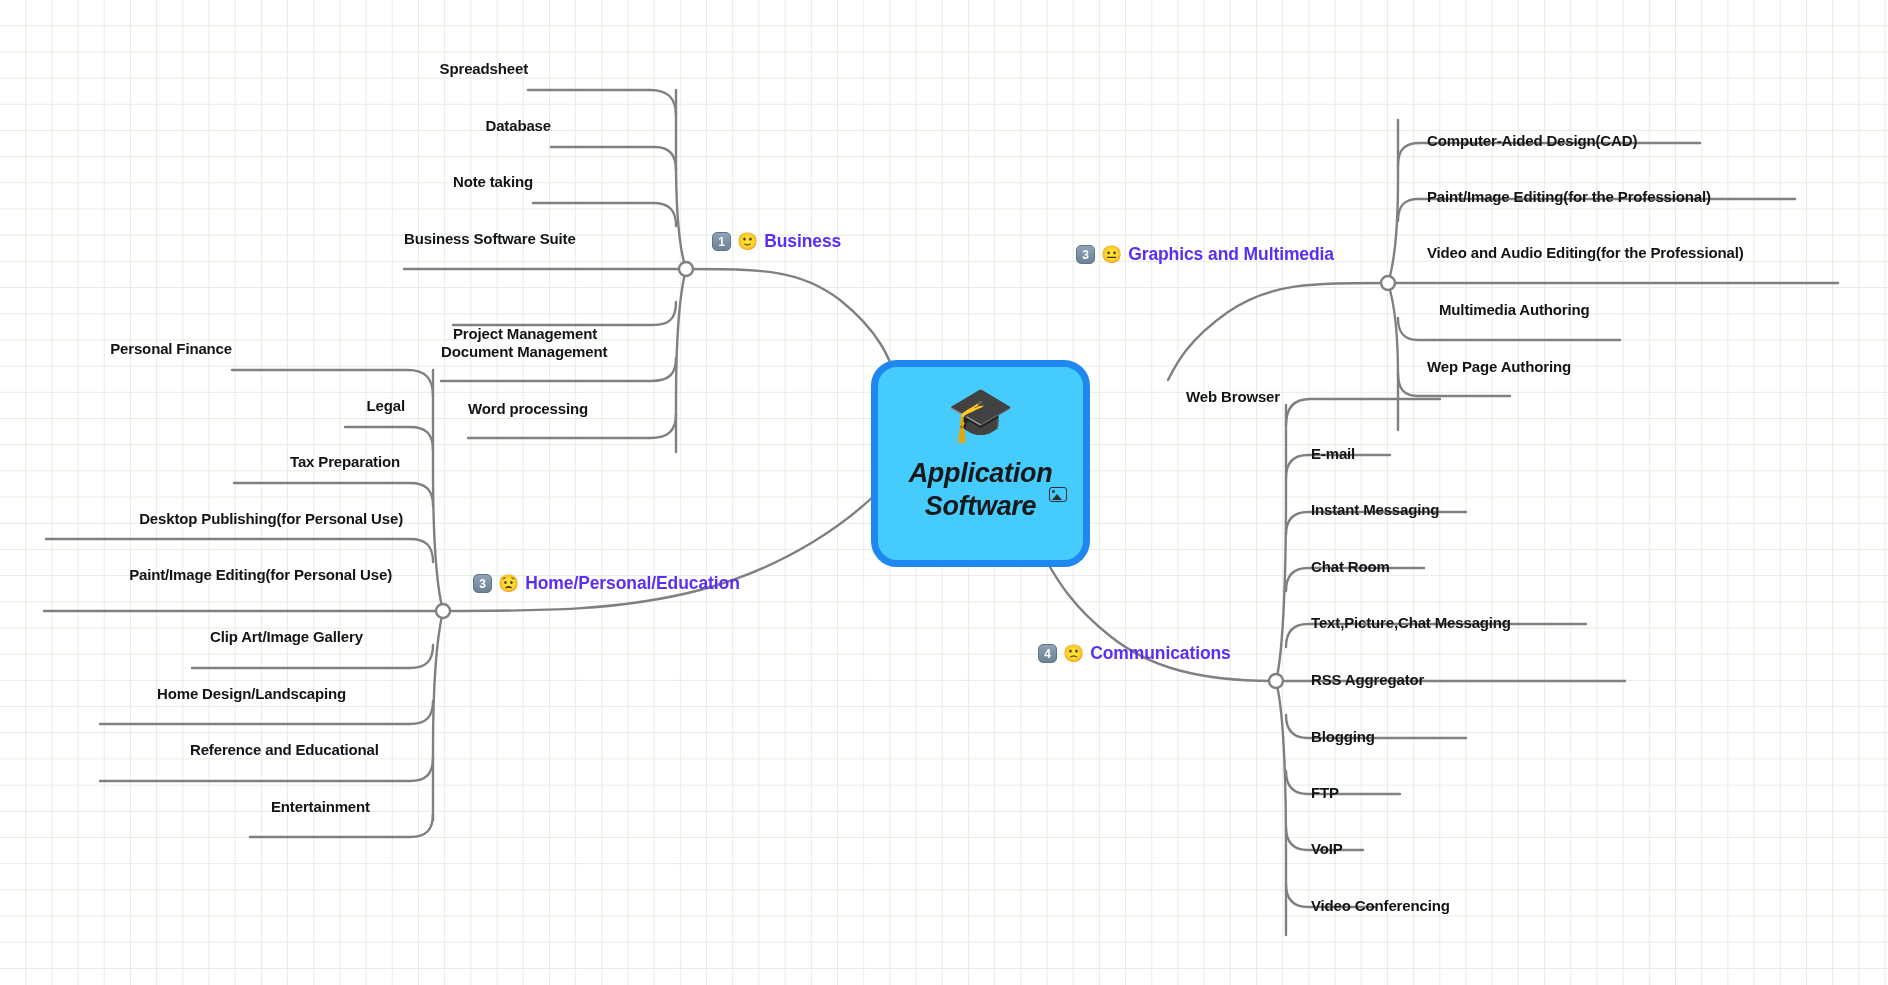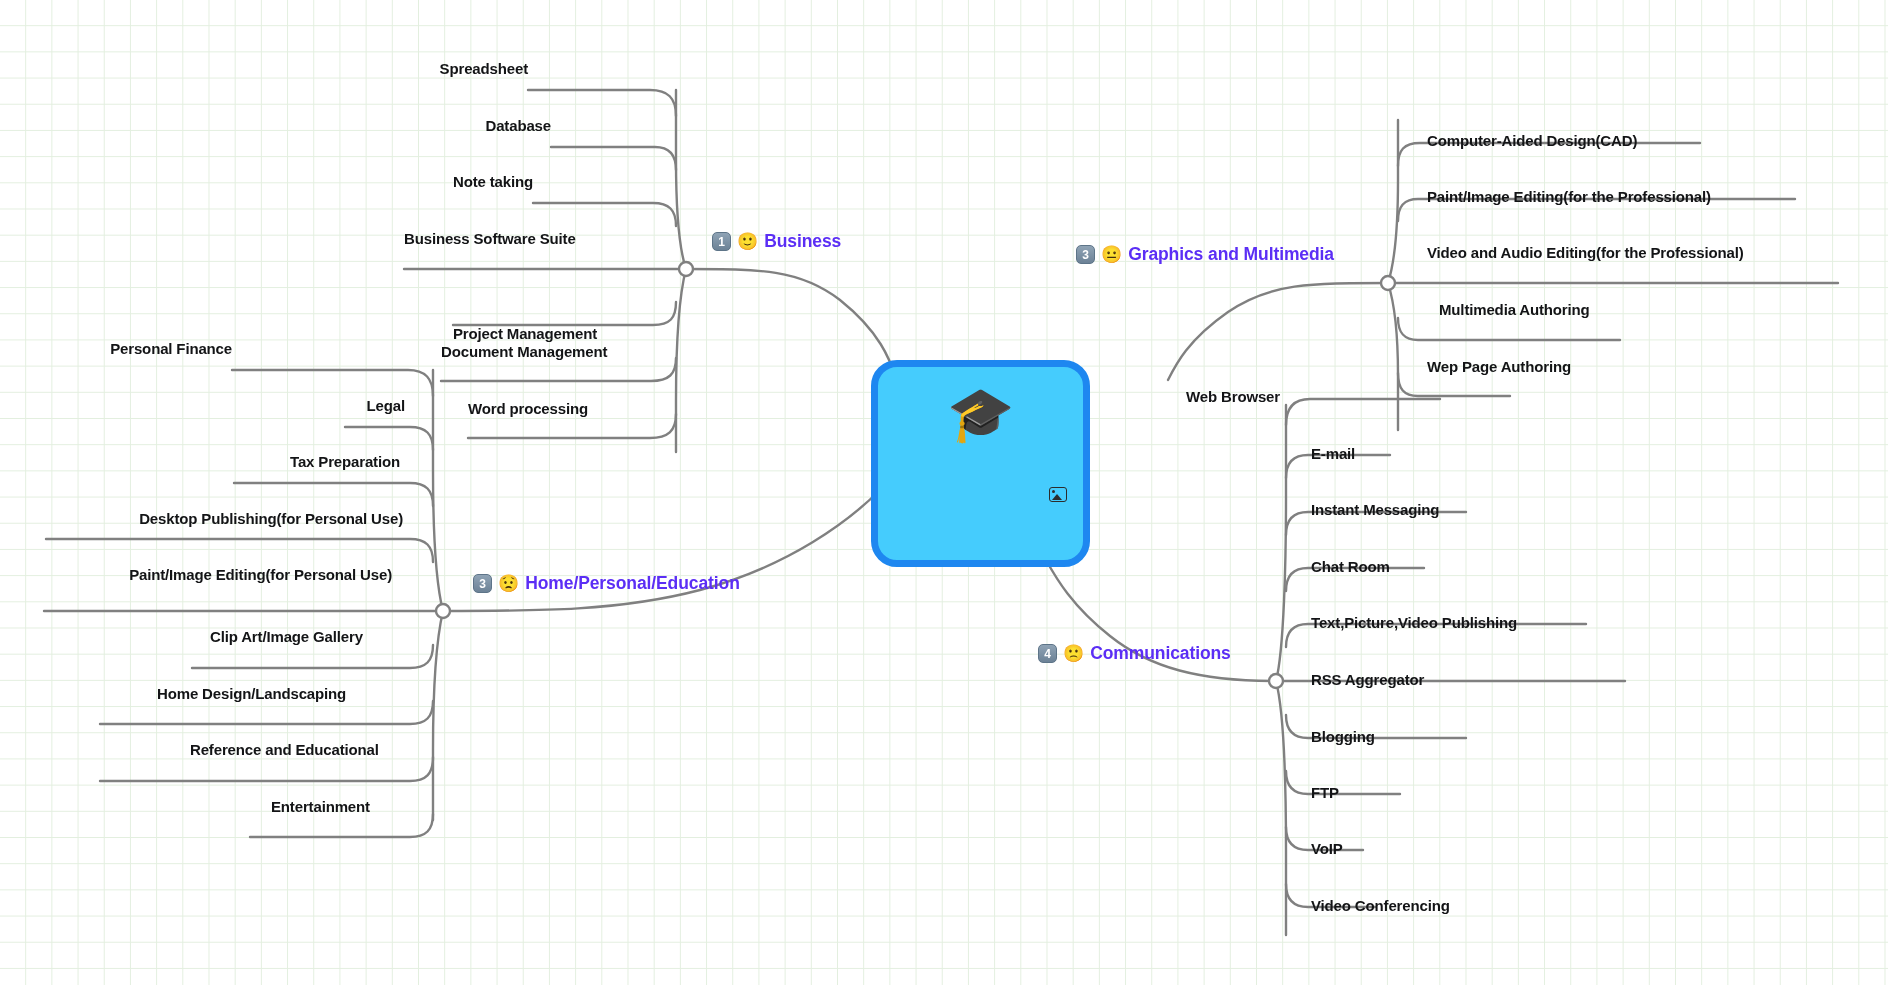--- a/index.html
+++ b/index.html
@@ -152,20 +152,24 @@
   </g>
 
   <circle cx="686" cy="269" r="7" fill="#ffffff" stroke="#808080" stroke-width="2.4"></circle>
   <circle cx="1388" cy="283" r="7" fill="#ffffff" stroke="#808080" stroke-width="2.4"></circle>
   <circle cx="443" cy="611" r="7" fill="#ffffff" stroke="#808080" stroke-width="2.4"></circle>
   <circle cx="1276" cy="681" r="7" fill="#ffffff" stroke="#808080" stroke-width="2.4"></circle>
 </svg>
 
 <div class="root-node">
   <div class="root-emoji">🎓</div>
+  <div class="root-title">
+    <div>Application</div>
+    <div>Software</div>
+  </div>
   <div class="root-imgicon"></div>
 </div>
 
 <div class="branch-label" style="left:712px; top:231px;">
   <span class="badge">1</span>
   <span class="bemoji">🙂</span>
   <span class="btext">Business</span>
 </div>
 
 <div class="branch-label" style="left:1076px; top:244px;">
@@ -207,18 +211,18 @@
 <div class="leaf" style="left:392px; top:566px; transform:translateX(-100%);">Paint/Image Editing(for Personal Use)</div>
 <div class="leaf" style="left:200px; top:628px;margin-left:10px;">Clip Art/Image Gallery</div>
 <div class="leaf" style="left:157px; top:685px;">Home Design/Landscaping</div>
 <div class="leaf" style="left:158px; top:741px;padding-left:32px;">Reference and Educational</div>
 <div class="leaf" style="left:271px; top:798px;">Entertainment</div>
 
 <div class="leaf" style="left:1280px; top:388px; transform:translateX(-100%);text-align:right;">Web Browser</div>
 <div class="leaf" style="left:1311px; top:445px;">E-mail</div>
 <div class="leaf" style="left:1311px; top:501px;">Instant Messaging</div>
 <div class="leaf" style="left:1311px; top:558px;">Chat Room</div>
-<div class="leaf" style="left:1311px; top:614px;">Text,Picture,Video Publishing</div>
+<div class="leaf" style="left:1311px; top:614px;">Text,Picture,Chat Messaging</div>
 <div class="leaf" style="left:1311px; top:671px;">RSS Aggregator</div>
 <div class="leaf" style="left:1311px; top:728px;">Blogging</div>
 <div class="leaf" style="left:1311px; top:784px;">FTP</div>
 <div class="leaf" style="left:1311px; top:840px;">VoIP</div>
 <div class="leaf" style="left:1311px; top:897px;">Video Conferencing</div>
 
 </body></html>

